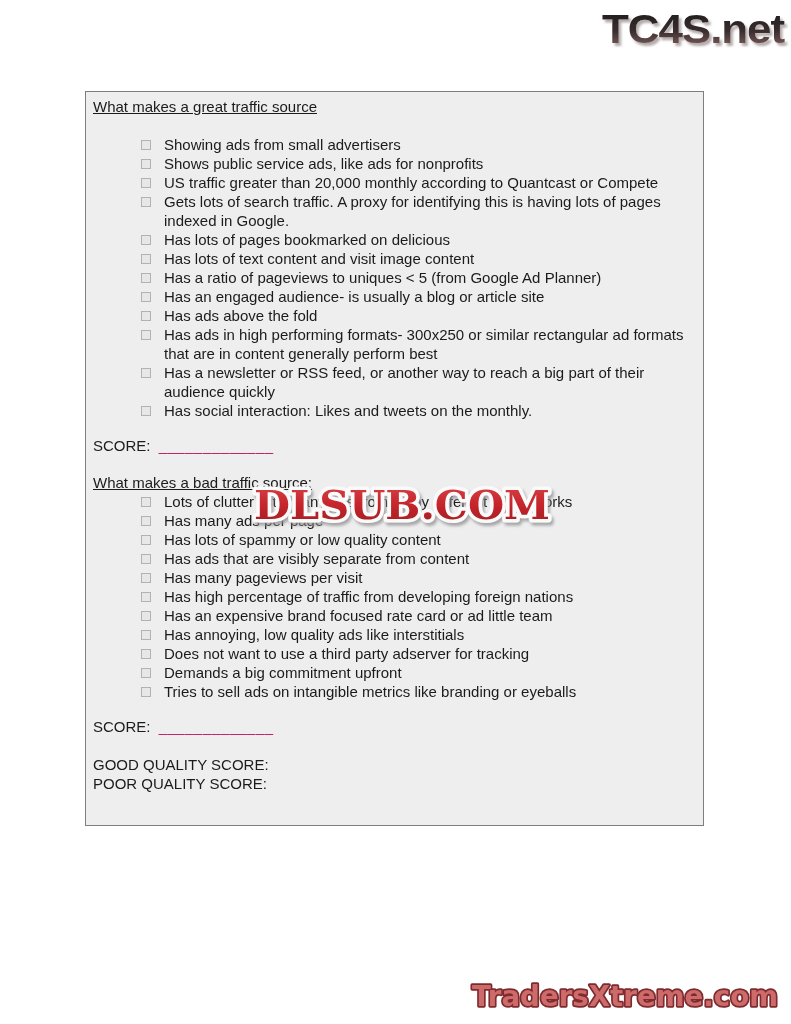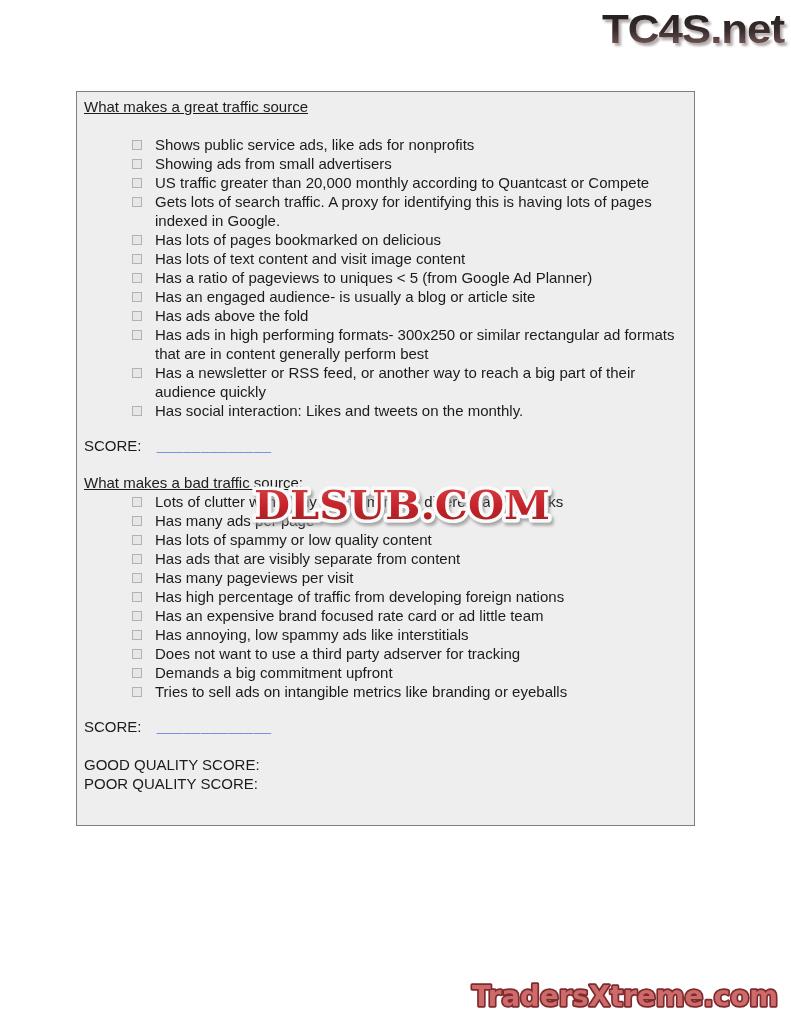--- a/index.html
+++ b/index.html
@@ -15,21 +15,21 @@
   .logo-svg { position:absolute; left:588px; top:0px; width:210px; height:62px; }
   .logo-svg text {
     font-family:"Liberation Sans", sans-serif;
     font-weight:bold;
     font-size:40px;
     letter-spacing:-1px;
   }
   
   .box {
     position:absolute;
-    left:76px; top:91px;
+    left:85px; top:91px;
     width:619px; height:735px;
     box-sizing:border-box;
     background:#eeeeee;
     border:1px solid #7e7e7e;
     padding:5px 10px 0 7px;
     font-size:15px;
     line-height:19px;
   }
   .heading { text-decoration:underline; }
   .h-good { margin-bottom:19px; }
@@ -37,21 +37,21 @@
   .item { display:flex; }
   .cb {
     flex:0 0 auto;
     width:8px; height:8px;
     border:1px solid #b2b2b2;
     background:#e7e7e7;
     margin:5px 13px 0 0;
   }
   .itxt { flex:1 1 auto; }
   .score { margin:16px 0 18px 0; }
-  .uline { margin-left:11px; letter-spacing:0.5px; color:#1d4ed8;font-weight:bold; }
+  .uline { margin-left:4px; letter-spacing:0.5px; color:#be185d; }
   .totals { margin-top:19px; }
   
   .wm-center-svg { position:absolute; left:232px; top:474px; width:340px; height:66px; z-index:5; }
   .wm-center-svg text {
     font-family:"DejaVu Serif", serif;
     font-weight:bold;
     font-size:40px;
   }
   
   .wm-bottom-svg { position:absolute; left:458px; top:970px; width:334px; height:52px; z-index:5; }
@@ -81,26 +81,26 @@
   </svg>
 
   <div class="box">
 
     <div class="heading h-good">What makes a great traffic source</div>
 
     <div class="list">
 
         <div class="item">
           <span class="cb"></span>
+          <span class="itxt">Showing ads from small advertisers</span>
+        </div>
+
+        <div class="item">
+          <span class="cb"></span>
           <span class="itxt">Shows public service ads, like ads for nonprofits</span>
-        </div>
-
-        <div class="item">
-          <span class="cb"></span>
-          <span class="itxt">Showing ads from small advertisers</span>
         </div>
 
         <div class="item">
           <span class="cb"></span>
           <span class="itxt">US traffic greater than 20,000 monthly according to Quantcast or Compete</span>
         </div>
 
         <div class="item">
           <span class="cb"></span>
           <span class="itxt">Gets lots of search traffic. A proxy for identifying this is having lots of pages indexed in Google.</span>
@@ -186,21 +186,21 @@
           <span class="itxt">Has high percentage of traffic from developing foreign nations</span>
         </div>
 
         <div class="item">
           <span class="cb"></span>
           <span class="itxt">Has an expensive brand focused rate card or ad little team</span>
         </div>
 
         <div class="item">
           <span class="cb"></span>
-          <span class="itxt">Has annoying, low spammy ads like interstitials</span>
+          <span class="itxt">Has annoying, low quality ads like interstitials</span>
         </div>
 
         <div class="item">
           <span class="cb"></span>
           <span class="itxt">Does not want to use a third party adserver for tracking</span>
         </div>
 
         <div class="item">
           <span class="cb"></span>
           <span class="itxt">Demands a big commitment upfront</span>

